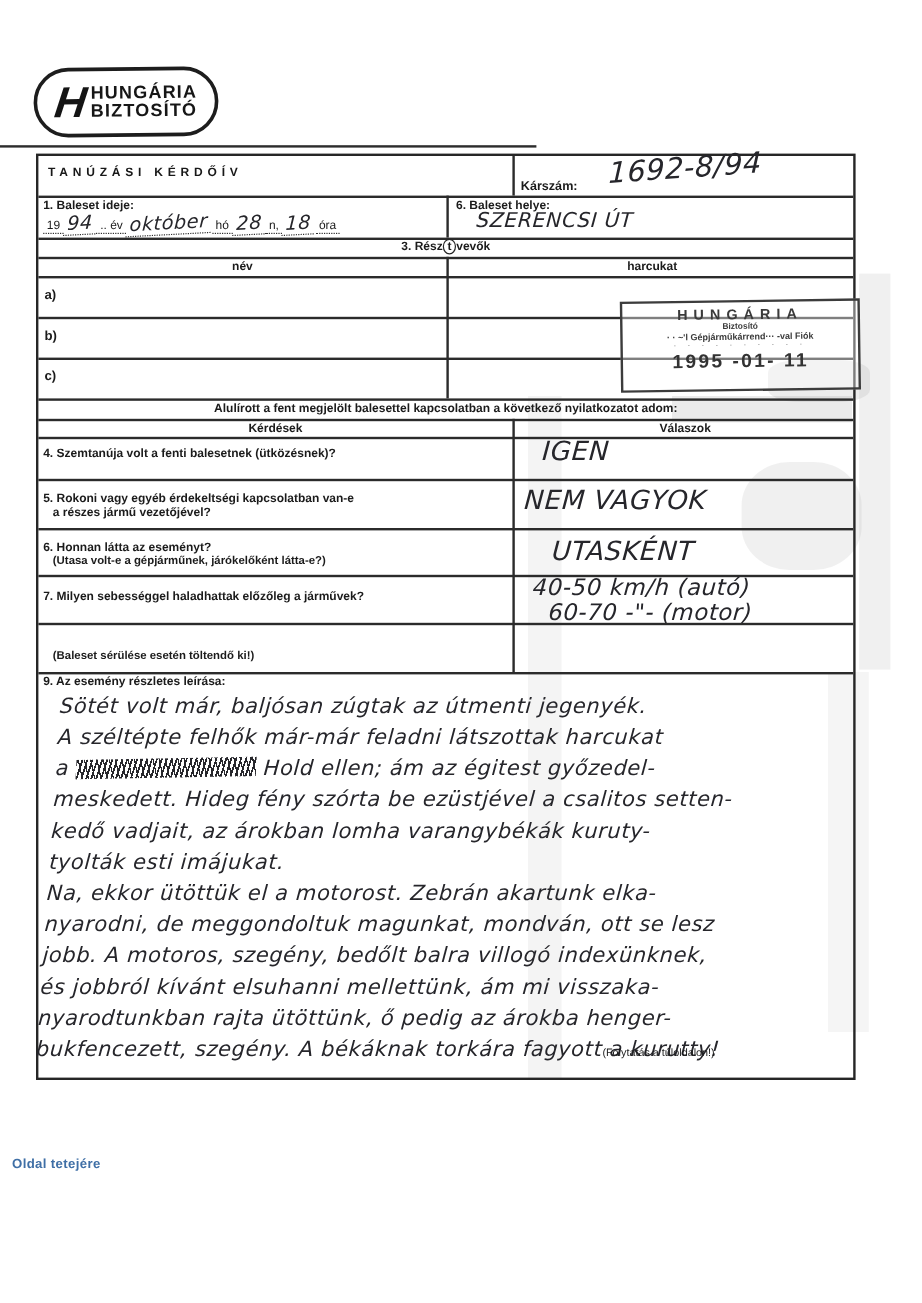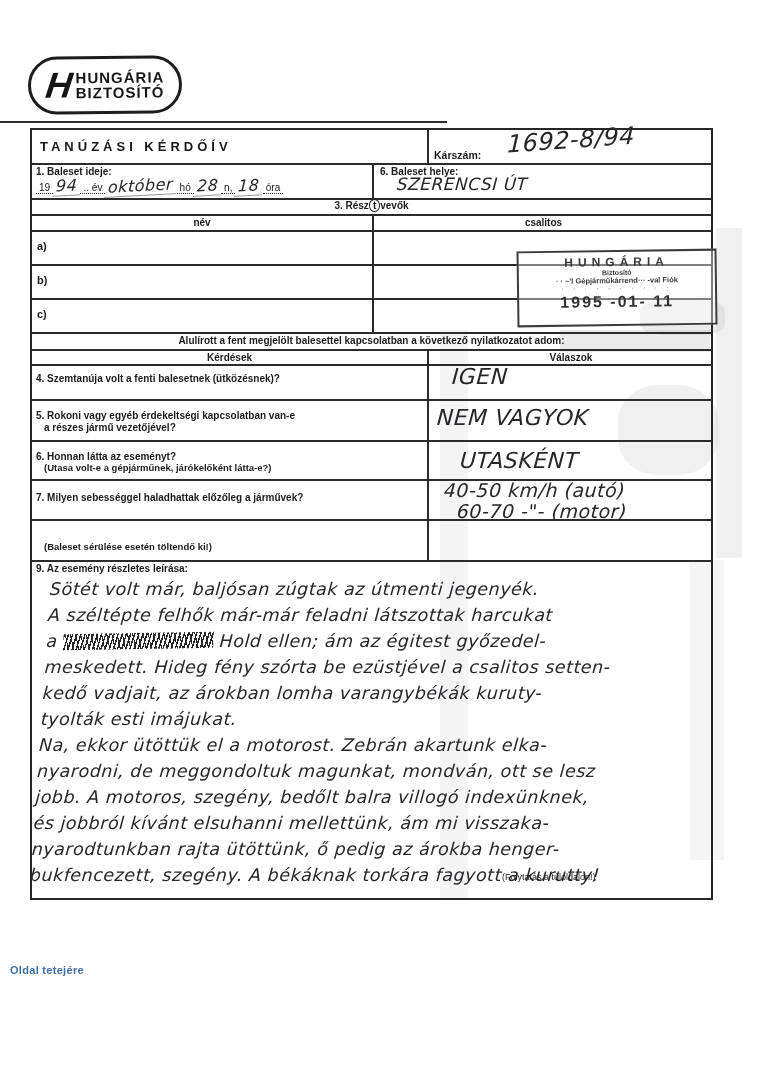--- a/index.html
+++ b/index.html
@@ -25,21 +25,21 @@
   
   .form-table { position:absolute; left:30px; top:128px; width:683px; height:772px;
                 border:2px solid #262626; background:transparent; }
   .hline { position:absolute; left:0; width:100%; height:2px; background:#2b2b2b; }
   .vline { position:absolute; width:2px; background:#2b2b2b; }
 
   .print { font-family:"Liberation Sans", sans-serif; color:#1b1b1b; }
   .lbl   { font-size:10px; font-weight:700; line-height:1.3; }
   .sub   { font-size:9.5px; font-weight:700; }
 
-  .form-title { position:absolute; left:8px; top:9px; font-size:13px; font-weight:700;
+  .form-title { position:absolute; left:8px; top:9px; font-size:10px; font-weight:700;
                 letter-spacing:4px; color:#181818; }
   .claim-label { position:absolute; left:402px; top:19px; font-size:10.5px; font-weight:700; }
 
   
   .hw { font-family:"DejaVu Sans", sans-serif; font-style:italic; color:#26262b;
         transform:skewX(-4deg); letter-spacing:0.5px; }
   .hw-claim { position:absolute; left:475px; top:-4px; font-size:24px; transform:rotate(-4deg) skewX(-6deg); }
 
   .date-line { position:absolute; left:4px; top:13px; font-size:10px; white-space:nowrap; }
   .date-line .seg { border-bottom:1.5px dotted #2f2f2f; padding:0 3px; }
@@ -124,21 +124,21 @@
     <div class="date-line print" style="top:46px;">
       <span class="seg">19</span><span class="hw seg">94</span><span class="seg">.. év</span><span class="hw seg">október</span><span class="seg">hó</span><span class="hw seg">28</span><span class="seg">n,</span><span class="hw seg">18</span><span class="seg">óra</span>
     </div>
     <div style="position:absolute; left:348px; top:35px;" class="print lbl">6. Baleset helye:</div>
     <div class="hw" style="position:absolute; left:365px; top:44px; font-size:17px;">SZERENCSI ÚT</div>
 
     <div style="position:absolute; left:0; top:69px; width:100%; text-align:center;" class="print lbl">
       <span>3. Rész</span><span class="circ">t</span><span>vevők</span>
     </div>
     <div style="position:absolute; left:0; top:86px; width:340px; text-align:center;" class="print lbl">név</div>
-    <div style="position:absolute; left:340px; top:86px; width:343px; text-align:center;" class="print lbl">csalitos</div>
+    <div style="position:absolute; left:340px; top:86px; width:343px; text-align:center;" class="print lbl">harcukat</div>
 
     <div style="position:absolute; left:5px; top:110px; font-size:11px; font-weight:700;" class="print">a)</div>
     <div style="position:absolute; left:5px; top:144px; font-size:11px; font-weight:700;" class="print">b)</div>
     <div style="position:absolute; left:5px; top:178px; font-size:11px; font-weight:700;" class="print">c)</div>
 
     <div class="stamp">
       <div class="s1">HUNGÁRIA</div>
       <div class="s2">Biztosító</div>
       <div class="s3">· · ~'l Gépjárműkárrend··· -val Fiók</div>
       <div class="s4">· · · · · · · · · ·</div>

